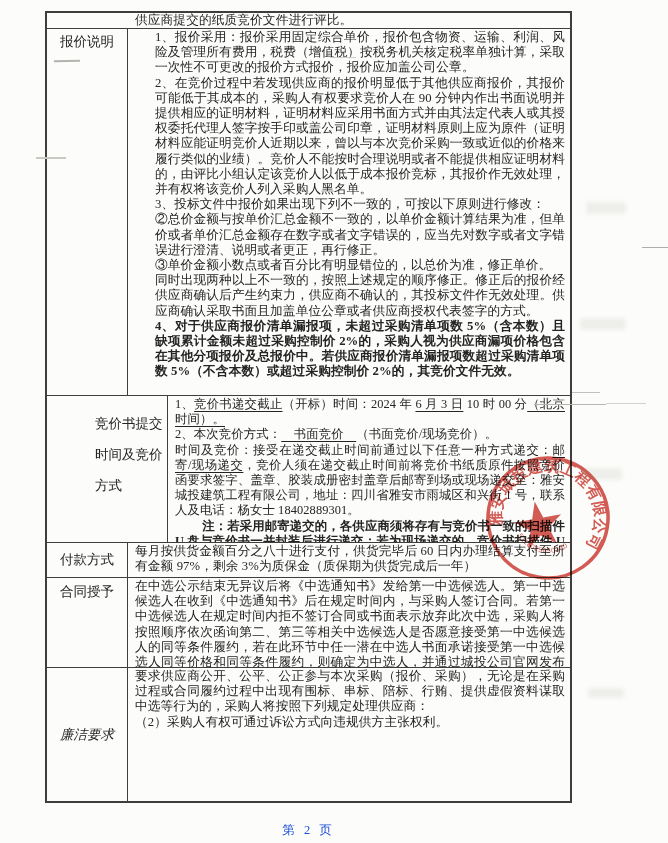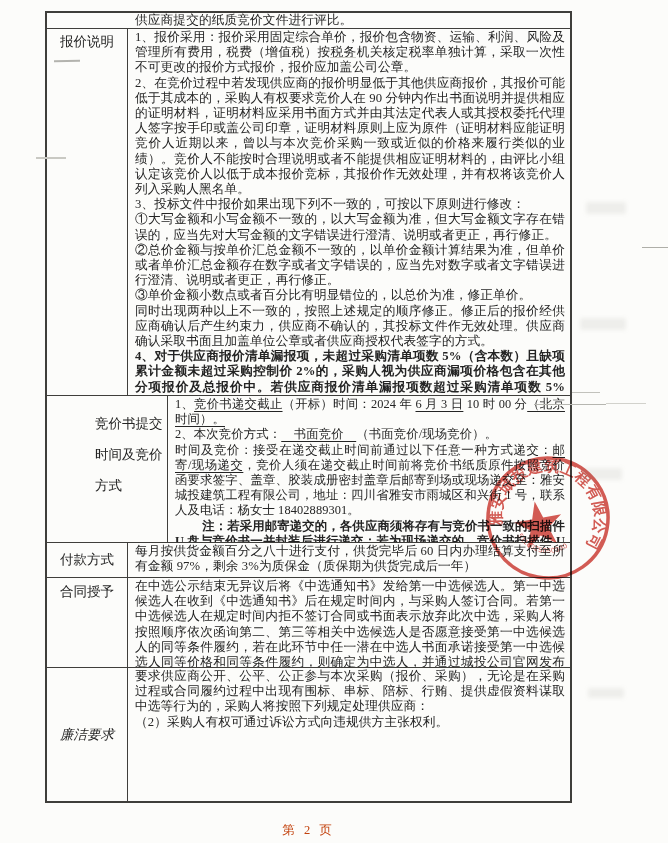--- a/index.html
+++ b/index.html
@@ -8,21 +8,21 @@
     background:#fcfcfa; overflow:hidden;
     font-family:"Liberation Serif","DejaVu Serif",serif;
     color:#242424;
   }
   .doc-table{
     position:absolute; left:45px; top:11px; width:527px; height:792px;
     border:2px solid #3f3e3b; box-sizing:border-box;
   }
   .row{display:flex; box-sizing:border-box; border-top:1px solid #3f3e3b; overflow:hidden;}
   .row.first{border-top:none;align-items:flex-end;}
-  .r0{height:15px;} .r1{height:367px;} .r2{height:147px;}
+  .r0{height:15px;} .r1{height:367px;gap:20px;} .r2{height:147px;}
   .r3{height:35px;} .r4{height:90px;} .r5{height:134px;}
   .hcell{
     width:81px; min-width:81px; box-sizing:border-box;
     border-right:1px solid #3f3e3b;
     display:flex; flex-direction:column; align-items:center;
     font-size:13.5px; line-height:16px;
   }
   .hc1{justify-content:flex-start; padding-top:5px;}
   .hc2{justify-content:flex-start; align-items:flex-start; padding:12px 0 0 8px; line-height:31px;margin-left:40px;}
   .hc3{justify-content:center;}
@@ -30,21 +30,21 @@
   .hc5{justify-content:center;font-style:italic;}
   .hcell span{display:block;}
   .ccell{flex:1; overflow:hidden; padding:1px 5px 0 7px;}
   .para{margin:0; font-size:12.7px; line-height:15.2px; text-align:justify; letter-spacing:.1px;}
   .r2 .para{font-size:12.4px;}
   .b{font-weight:bold;}
   .u{text-decoration:underline; text-underline-offset:2.5px;}
   .indent{text-indent:2.2em;}
   .footer{
     position:absolute; left:45px; top:822px; width:527px;
-    text-align:center; font-size:12.5px; letter-spacing:3px; color:#c2410c;
+    text-align:center; font-size:12.5px; letter-spacing:3px; color:#1d4ed8;
   }
   
   .seal{position:absolute; left:478px; top:448px; width:140px; height:140px;
         mix-blend-mode:multiply; opacity:.84; filter:blur(.2px);}
   
   .art{position:absolute; pointer-events:none;}
   .a1{left:54px;top:60px;width:26px;height:2px;background:#b3b3ae;transform:rotate(-1deg);}
   .a2{left:36px;top:157px;width:30px;height:2px;background:#c9c9c3;}
   .a3{left:330px;top:57px;width:26px;height:1px;background:#cccc c6;background:#ccccc6;}
   .a4{left:534px;top:404px;width:72px;height:1px;background:#b6b6b0;}
@@ -72,21 +72,20 @@
     </div>
 
     <div class="row r1">
       <div class="hcell hc1">
         <span>报价说明</span>
       </div>
       <div class="ccell">
         <p class="para">1、报价采用：报价采用固定综合单价，报价包含物资、运输、利润、风险及管理所有费用，税费（增值税）按税务机关核定税率单独计算，采取一次性不可更改的报价方式报价，报价应加盖公司公章。</p>
         <p class="para">2、在竞价过程中若发现供应商的报价明显低于其他供应商报价，其报价可能低于其成本的，采购人有权要求竞价人在 90 分钟内作出书面说明并提供相应的证明材料，证明材料应采用书面方式并由其法定代表人或其授权委托代理人签字按手印或盖公司印章，证明材料原则上应为原件（证明材料应能证明竞价人近期以来，曾以与本次竞价采购一致或近似的价格来履行类似的业绩）。竞价人不能按时合理说明或者不能提供相应证明材料的，由评比小组认定该竞价人以低于成本报价竞标，其报价作无效处理，并有权将该竞价人列入采购人黑名单。</p>
         <p class="para">3、投标文件中报价如果出现下列不一致的，可按以下原则进行修改：</p>
-        <p class="para">①大写金额和小写金额不一致的，以大写金额为准，但大写金额文字存在错误的，应当先对大写金额的文字错误进行澄清、说明或者更正，再行修正。</p>
         <p class="para">②总价金额与按单价汇总金额不一致的，以单价金额计算结果为准，但单价或者单价汇总金额存在数字或者文字错误的，应当先对数字或者文字错误进行澄清、说明或者更正，再行修正。</p>
         <p class="para">③单价金额小数点或者百分比有明显错位的，以总价为准，修正单价。</p>
         <p class="para">同时出现两种以上不一致的，按照上述规定的顺序修正。修正后的报价经供应商确认后产生约束力，供应商不确认的，其投标文件作无效处理。供应商确认采取书面且加盖单位公章或者供应商授权代表签字的方式。</p>
         <p class="para b">4、对于供应商报价清单漏报项，未超过采购清单项数 5%（含本数）且缺项累计金额未超过采购控制价 2%的，采购人视为供应商漏项价格包含在其他分项报价及总报价中。若供应商报价清单漏报项数超过采购清单项数 5%（不含本数）或超过采购控制价 2%的，其竞价文件无效。</p>
       </div>
     </div>
 
     <div class="row r2">
       <div class="hcell hc2">
         <span>竞价书提交</span>

